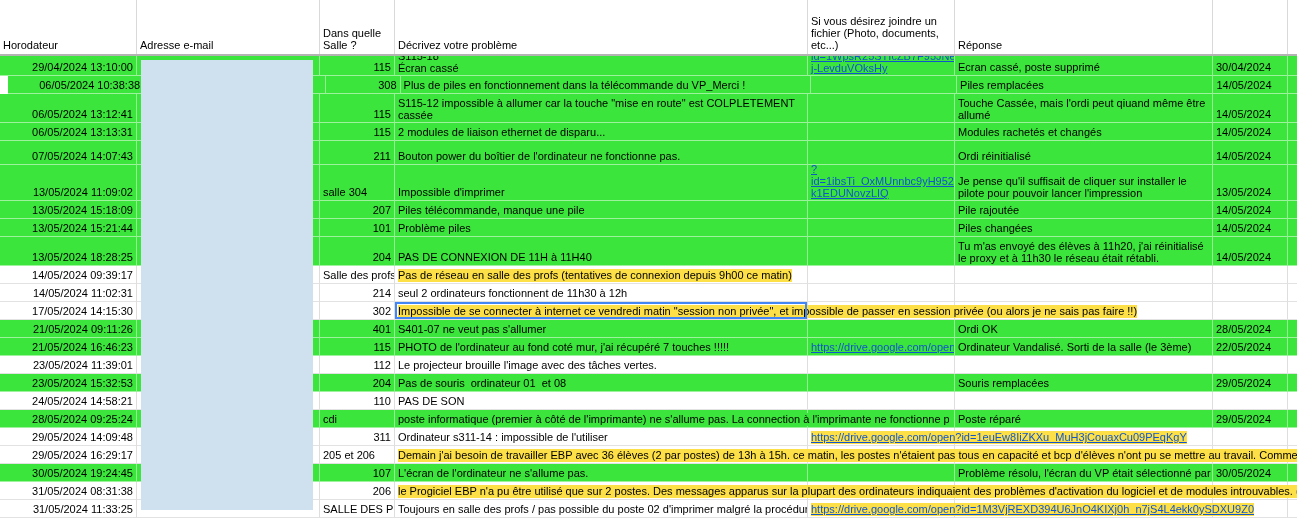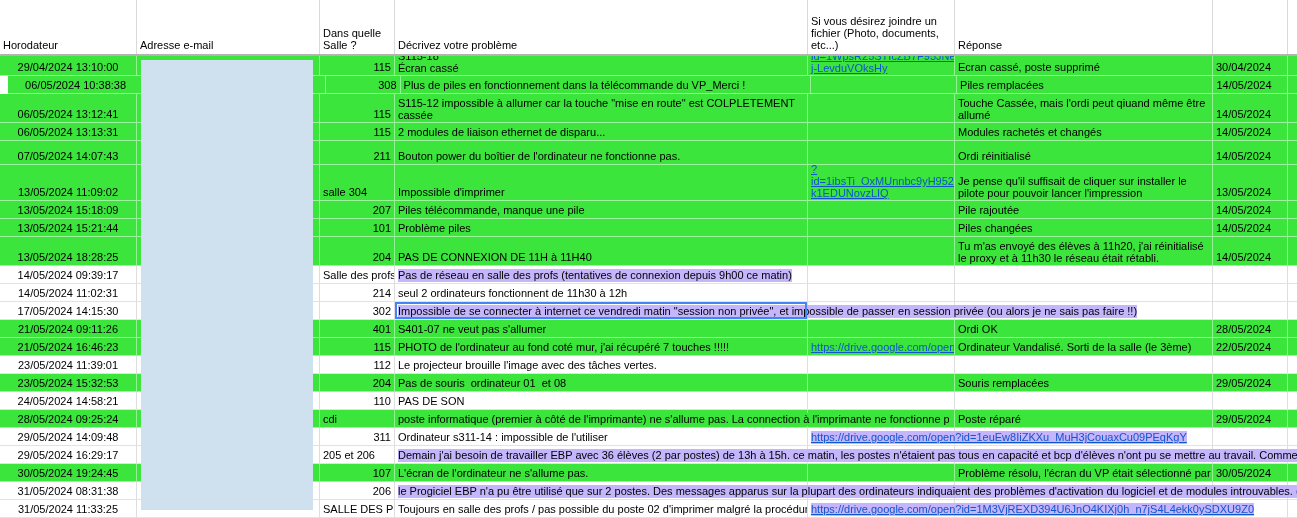--- a/index.html
+++ b/index.html
@@ -16,33 +16,33 @@
     position:relative;box-sizing:border-box;height:100%;
     display:flex;align-items:flex-end;
     padding:0 3px 1px 3px;overflow:hidden;
     border-right:1px solid #dedede;border-bottom:1px solid #e2e2e2;
   }
   .hdr .cell{border-right:1px solid #d9d9d9;border-bottom:none;height:54px;}
   .row{height:18px;}
   .white{background:#ffffff;}
   .green{background:#3be53b;}
   .green .cell{border-right:1px solid rgba(255,255,255,0.45);border-bottom:1px solid rgba(255,255,255,0.5);}
-  .c-ts{width:137px;justify-content:center;}
+  .c-ts{width:137px;justify-content:flex-end;}
   .c-em{width:183px;}
   .c-rm{width:75px;}
   .c-de{width:413px;}
   .c-fi{width:147px;}
   .c-re{width:258px;}
   .c-da{width:75px;justify-content:flex-start;}
   .c-sl{width:9px;border-right:none !important;}
   .txt{white-space:pre;line-height:13px;flex-shrink:0;}
   .wrap{white-space:pre-line;line-height:12px;flex-shrink:1;}
   .ovis{overflow:visible;}
   .spill{position:relative;z-index:2;white-space:pre;}
-  .white .spill{background:#c4b5fd;}
+  .white .spill{background:#fde047;}
   .green .spill{background:#3be53b;}
   .clipw{overflow:hidden;}
   .link{color:#1155cc;text-decoration:underline;cursor:pointer;}
   .sel::after{content:"";position:absolute;inset:0;border:2px solid #4285f4;z-index:3;pointer-events:none;}
   .redact{position:absolute;left:141px;top:60px;width:172px;height:450px;background:#cfe0ee;z-index:2;}
 </style>
 </head>
 <body>
 
 <div class="sheet">

